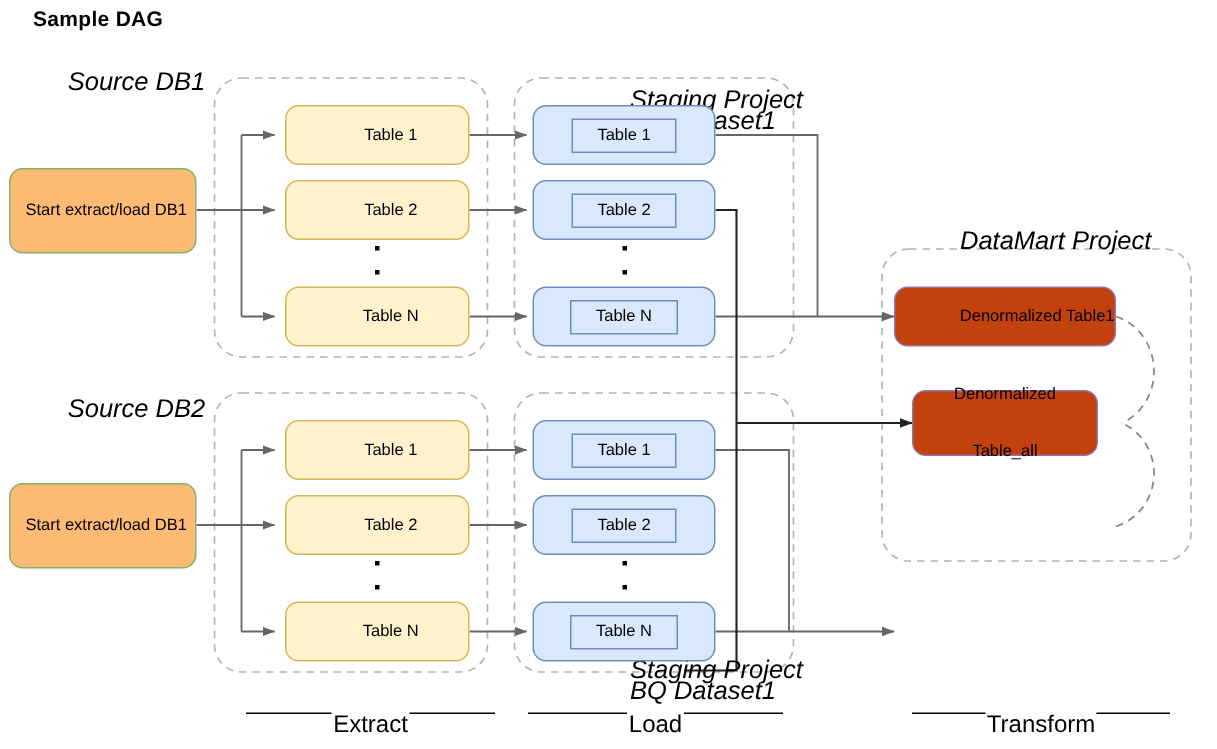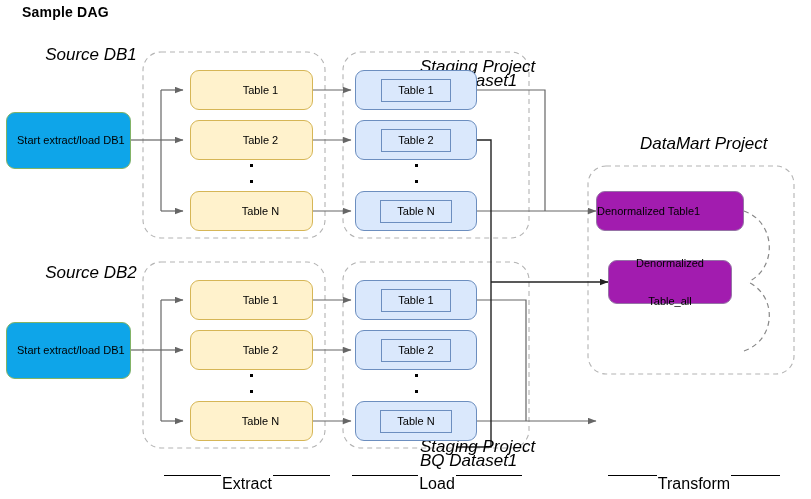--- a/index.html
+++ b/index.html
@@ -26,42 +26,42 @@
 
   .node{
     position:absolute;box-sizing:border-box;
     display:flex;align-items:center;
     font-size:11px;line-height:15px;
   }
   .node .txt{width:100%;}
 
   
   .n-green{
-    background:#0ea5e9;border:1px solid #82b366;border-radius:9px;
+    background:#fdba74;border:1px solid #82b366;border-radius:9px;
     padding-left:10px;justify-content:flex-start;text-align:left;
   }
   
   .n-yellow{
     background:#fff2cc;border:1px solid #d6b656;border-radius:9px;
     justify-content:center;text-align:center;
   }
   .n-yellow .txt{padding-left:18px;}
   
   .n-blue{
     background:#dae8fc;border:1px solid #6c8ebf;border-radius:9px;
     justify-content:center;
   }
   .n-blue .inner{
     border:1px solid #6c8ebf;background:transparent;
     padding:3px 16px;text-align:center;font-size:11px;line-height:15px;
   }
   
   .n-purple{
-    background:#a21caf;border:1px solid #9673a6;border-radius:9px;
-    justify-content:center;text-align:left;
+    background:#c2410c;border:1px solid #9673a6;border-radius:9px;
+    justify-content:center;text-align:right;
   }
   .n-purple.two-line{flex-direction:column;justify-content:center;}
   .n-purple.two-line .l1{margin-bottom:7px;}
 
   .ellipsis{position:absolute;}
   .ellipsis i{
     display:block;width:3px;height:3px;background:#000;margin:0 auto 13px;
   }
 
   .phase{
@@ -151,21 +151,21 @@
 
   <div class="grp-label" style="left:36px;top:48px;width:110px;">Source DB1</div>
   <div class="grp-label" style="left:36px;top:266px;width:110px;">Source DB2</div>
 
   <div class="grp-label right" style="left:420px;top:60px;width:150px;">Staging Project</div>
   <div class="grp-label right" style="left:420px;top:74px;width:150px;">BQ Dataset1</div>
 
   <div class="grp-label right" style="left:420px;top:440px;width:150px;">Staging Project</div>
   <div class="grp-label right" style="left:420px;top:454px;width:150px;">BQ Dataset1</div>
 
-  <div class="grp-label right" style="left:640px;top:137px;width:155px;">DataMart Project</div>
+  <div class="grp-label right" style="left:640px;top:154px;width:155px;">DataMart Project</div>
 
   <div class="node n-green" style="left:6px;top:112px;width:125px;height:57px;">
     <span class="txt">Start extract/load DB1</span>
   </div>
   <div class="node n-green" style="left:6px;top:322px;width:125px;height:57px;">
     <span class="txt">Start extract/load DB1</span>
   </div>
 
   <div class="node n-yellow" style="left:190px;top:70px;width:123px;height:40px;">
     <span class="txt">Table 1</span>

